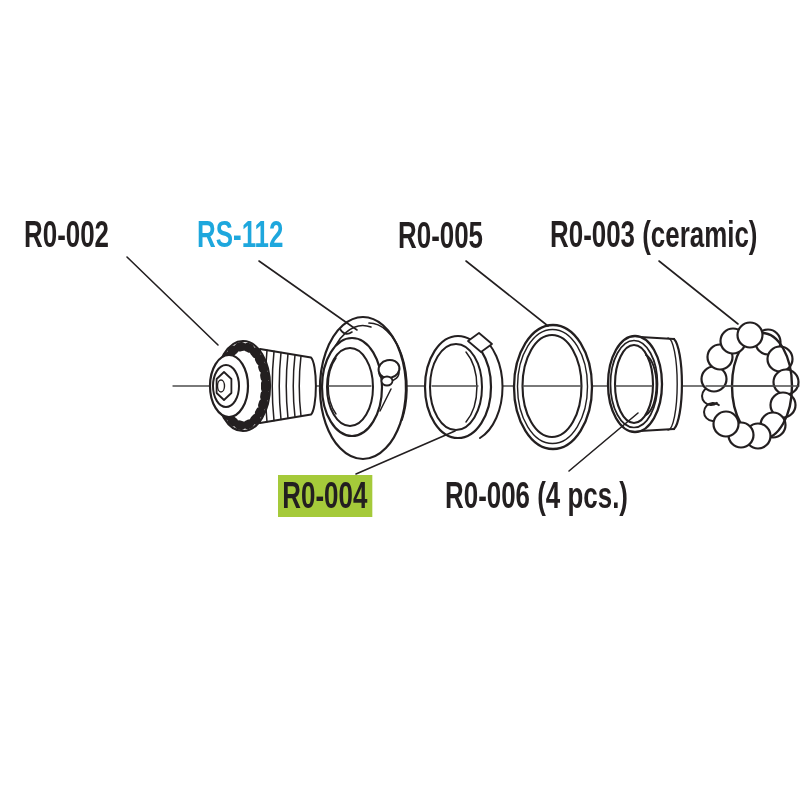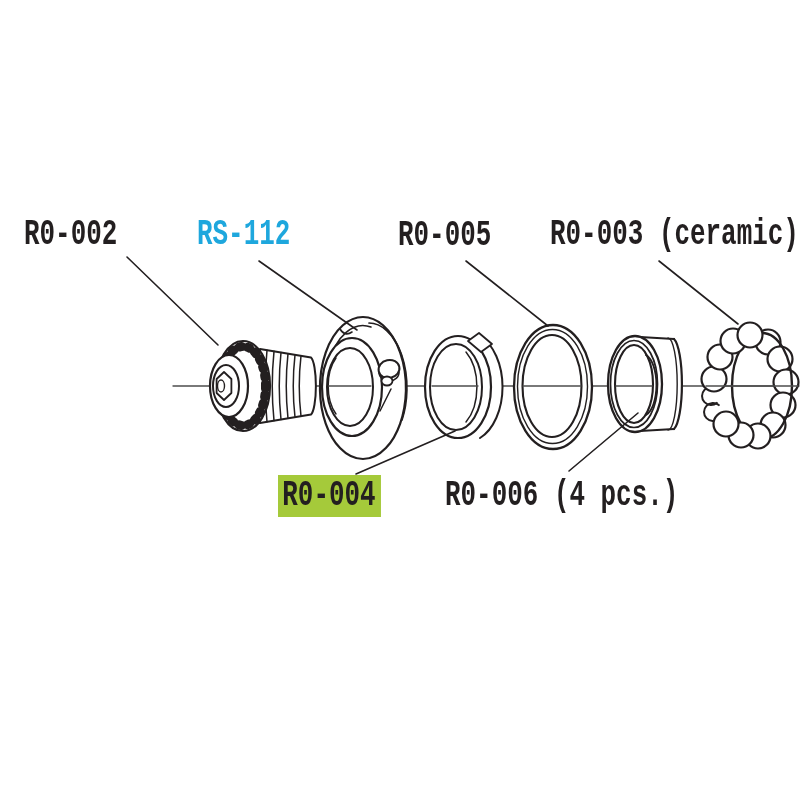--- a/index.html
+++ b/index.html
@@ -1,17 +1,17 @@
 <!DOCTYPE html>
 <html><head>
 <meta charset="utf-8">
 <style>
   html,body{margin:0;padding:0;background:#ffffff;}
   #canvas{position:relative;width:800px;height:600px;background:#ffffff;overflow:hidden;
-          font-family:Liberation Mono, monospace;}
+          font-family:Liberation Sans, sans-serif;}
   #drawing{position:absolute;left:0;top:0;}
   .label{position:absolute;font-weight:bold;font-size:36px;line-height:36px;
          color:#231f20;white-space:nowrap;letter-spacing:0px;
          transform:scaleX(0.72);transform-origin:left top;}
   .label.cyan{color:#1ea7dd;}
   .label.hl{background:#a5ca3a;padding:3px 7px 3px 6px;}
 </style>
 </head>
 <body>
 

